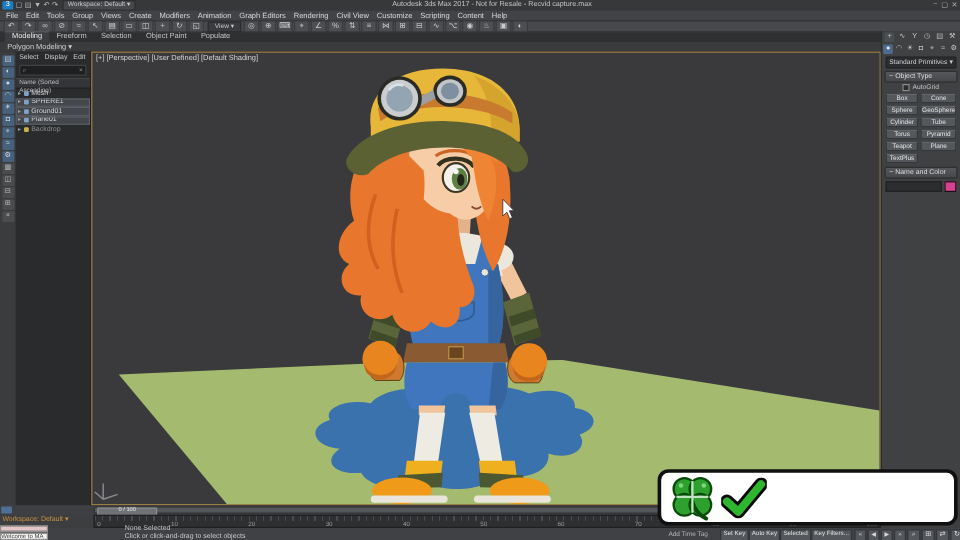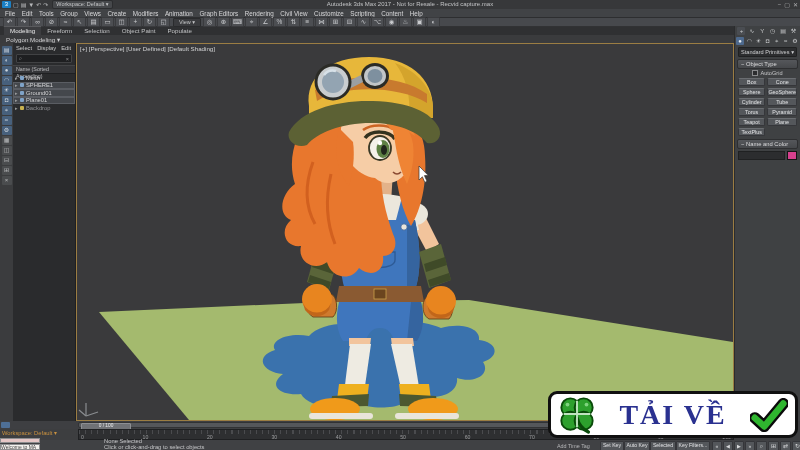--- a/index.html
+++ b/index.html
@@ -437,20 +437,19 @@
         <circle cx="13" cy="13" r="9.5" fill="#2da02d"></circle>
         <circle cx="27" cy="13" r="9.5" fill="#2da02d"></circle>
         <circle cx="13" cy="27" r="9.5" fill="#2da02d"></circle>
         <circle cx="27" cy="27" r="9.5" fill="#2da02d"></circle>
       </g>
       <path d="M 20,24 C 22,32 26,36 32,39" stroke="#0a4a0a" stroke-width="3.5" fill="none" stroke-linecap="round"></path>
       <path d="M 20,6 L 20,34 M 6,20 L 34,20" stroke="#bfe4bf" stroke-width="2"></path>
       <circle cx="10" cy="10" r="2" fill="#7fd47f"></circle>
       <circle cx="30" cy="10" r="2" fill="#7fd47f"></circle>
     </svg>
-    <div id="banner-text">TẢI VỀ</div>
     <svg width="38" height="34" viewBox="0 0 40 34">
       <path d="M 5,20 L 15,29 L 35,5" stroke="#0a0a0a" stroke-width="12" fill="none" stroke-linecap="round" stroke-linejoin="round"></path>
       <path d="M 5,20 L 15,29 L 35,5" stroke="#2fb62f" stroke-width="7" fill="none" stroke-linecap="round" stroke-linejoin="round"></path>
     </svg>
   </div>
 
 </div>
 
 </body></html>

